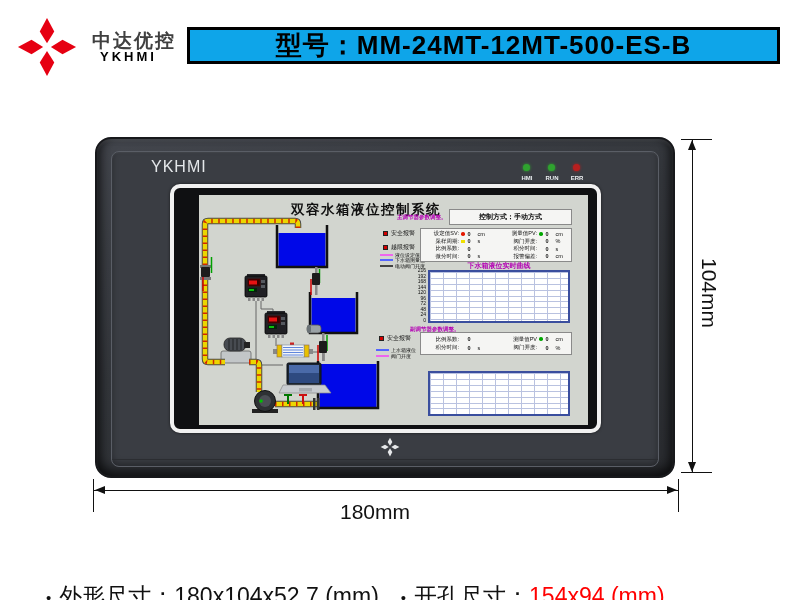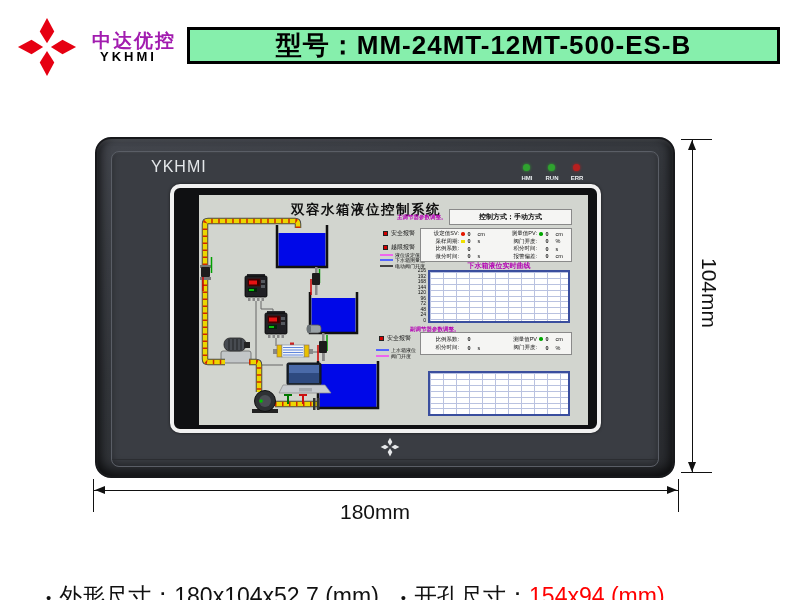--- a/index.html
+++ b/index.html
@@ -1,23 +1,23 @@
 <!DOCTYPE html>
 <html><head>
 <meta charset="utf-8">
 <style>
   html,body{margin:0;padding:0;}
   body{font-family:"Liberation Sans","DejaVu Sans",sans-serif;background:#fff;}
   #stage{position:relative;width:800px;height:600px;background:#fff;overflow:hidden;}
   .abs{position:absolute;}
 
   
-  .brand{left:92px;top:28px;font-size:19px;font-weight:bold;color:#a21caf;letter-spacing:2px;}
+  .brand{left:92px;top:28px;font-size:19px;font-weight:bold;color:#404040;letter-spacing:2px;}
   .brand-sub{left:100px;top:49px;font-size:13px;font-weight:bold;color:#000;letter-spacing:3px;}
-  .model-box{left:187px;top:27px;width:593px;height:37px;border:3px solid #000;background:#86efac;
+  .model-box{left:187px;top:27px;width:593px;height:37px;border:3px solid #000;background:#0ea5e9;
              display:flex;align-items:center;justify-content:center;box-sizing:border-box;}
   .model-box span{font-size:26px;font-weight:bold;color:#000;letter-spacing:1px;}
 
   
   .case{left:95px;top:137px;width:580px;height:341px;border-radius:16px;
         background:linear-gradient(160deg,#43464d 0%,#34373c 45%,#2a2c30 100%);
         border:2px solid #17181b;box-sizing:border-box;
         box-shadow:inset 0 2px 3px rgba(255,255,255,.08), inset 0 -7px 12px rgba(0,0,0,.55),
                    inset 9px 0 12px -6px rgba(0,0,0,.55), inset -9px 0 12px -6px rgba(0,0,0,.45);}
   .face{left:111px;top:151px;width:548px;height:316px;border-radius:8px;background:#3a3d43;

